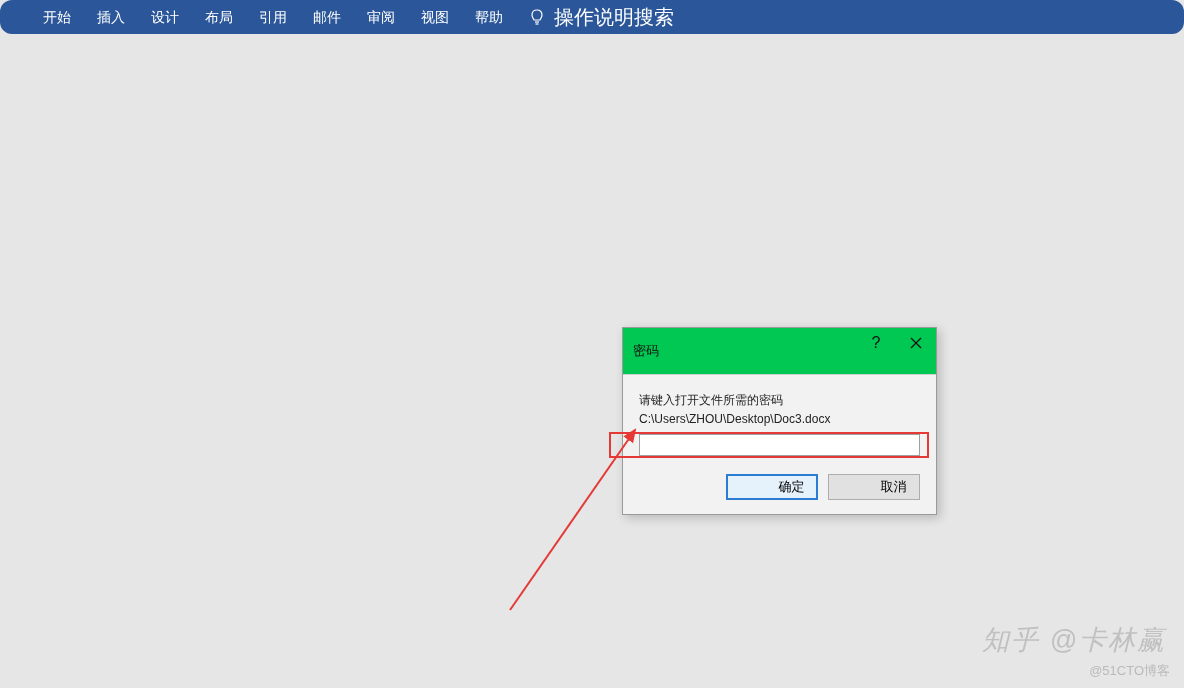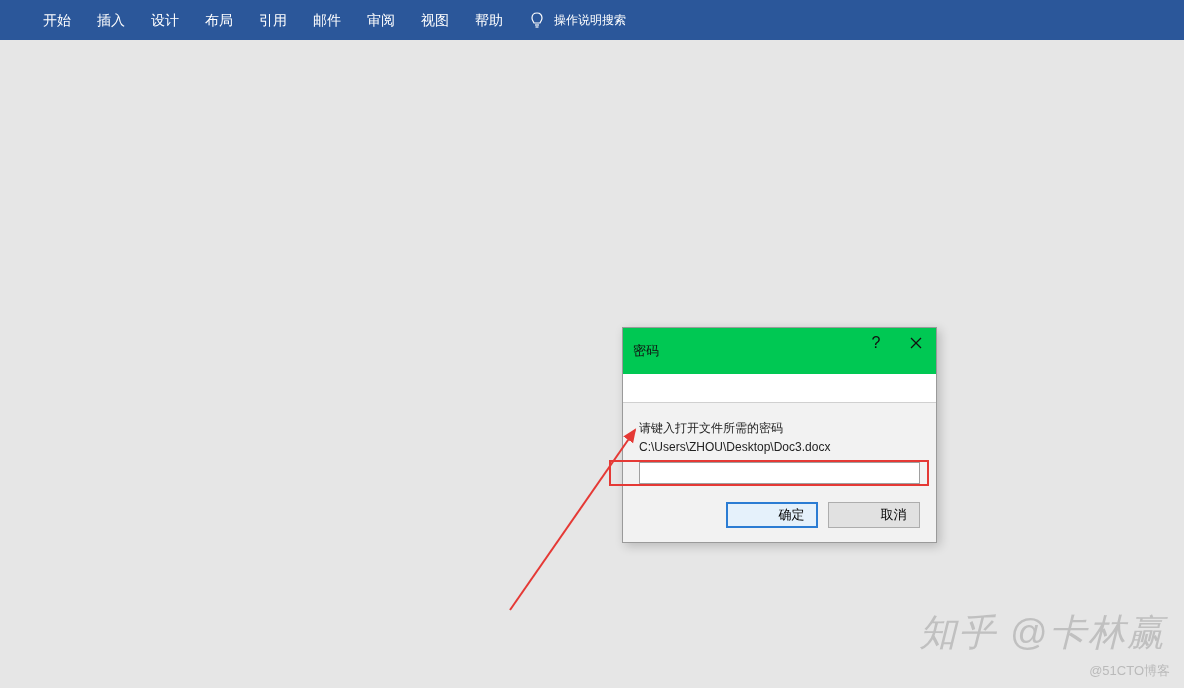--- a/index.html
+++ b/index.html
@@ -6,40 +6,41 @@
     body {
       width: 1184px;
       height: 688px;
       background: #e6e6e6;
       font-family: "Microsoft YaHei", "SimSun", sans-serif;
       position: relative;
       overflow: hidden;
     }
     .ribbon {
       width: 100%;
-      height: 40px;
+      height: 34px;
       background: #2b579a;
       display: flex;
       align-items: center;
       padding-left: 30px;
       gap: 0;
+      border-radius: 12px;
     }
     .ribbon-tab {
       color: #ffffff;
       font-size: 14px;
       padding: 0 13px;
       height: 34px;
       line-height: 34px;
       cursor: pointer;
     }
     .ribbon-tell-me {
       display: flex;
       align-items: center;
       color: #ffffff;
-      font-size: 12px;
+      font-size: 20px;
       margin-left: 14px;
       gap: 10px;
     }
     .bulb-icon {
       width: 14px;
       height: 18px;
       display: inline-flex;
       align-items: center;
       justify-content: center;
     }
@@ -73,21 +74,20 @@
       align-items: center;
       justify-content: center;
       cursor: pointer;
     }
     .dialog-help { right: 40px; font-size: 16px; color: #111; }
     .dialog-close { right: 0; }
     .dialog-body {
       padding: 16px 16px 14px 16px;
       background: #f2f2f2;
       border-top: 1px solid #d0d0d0;
-      margin-top: 28px;
     }
     .dialog-msg {
       font-size: 12px;
       color: #222;
       line-height: 1.55;
       margin-bottom: 6px;
     }
     .pw-input-wrap {
       position: relative;
       margin-top: 4px;
@@ -132,21 +132,21 @@
     .arrow-svg {
       position: absolute;
       left: 500px;
       top: 420px;
       pointer-events: none;
     }
     .watermark1 {
       position: absolute;
       right: 18px;
       bottom: 30px;
-      font-size: 37px;
+      font-size: 27px;
       color: rgba(120,120,120,0.35);
       font-style: italic;
       font-weight: 300;
       letter-spacing: 2px;
     }
     .watermark2 {
       position: absolute;
       right: 14px;
       bottom: 8px;
       font-size: 13px;

